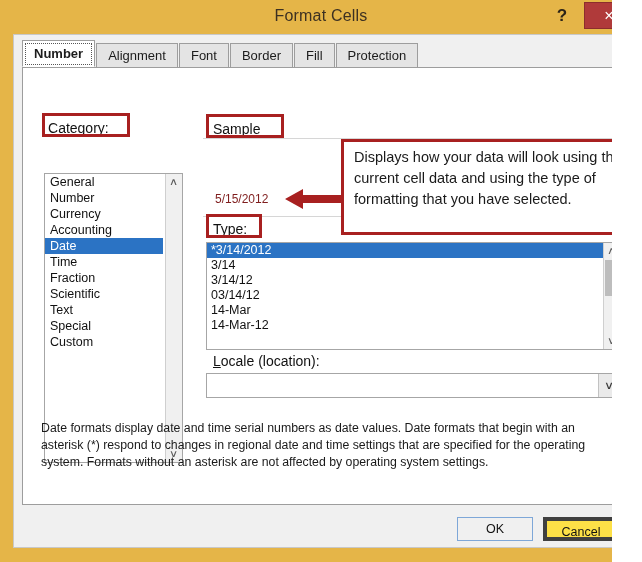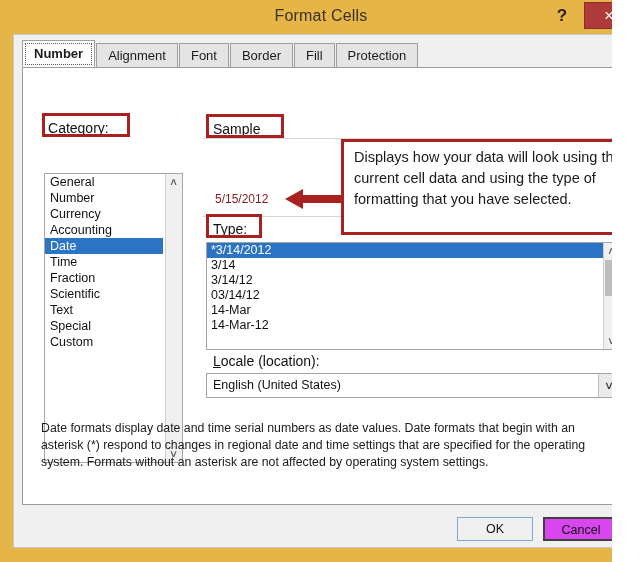--- a/index.html
+++ b/index.html
@@ -323,22 +323,22 @@
     width: 564px;
     font-size: 12.3px;
     line-height: 17px;
     color: #1a1a1a;
   }
 
   
   .btn {
     position: absolute;
     width: 76px; height: 24px;
-    background: #d946ef;
-    border: 2px solid #404040;
+    background: #fde047;
+    border: 4px solid #404040;
     box-sizing: border-box;
     font-size: 12.5px;
     color: #111;
     text-align: center;
     line-height: 22px;
     cursor: pointer;
   }
   .btn.primary {
     border: 1px solid #7ea7d8;
     background: #f0f0f0;
@@ -434,21 +434,20 @@
             <div class="arrow up"><span class="chev">∧</span></div>
             <div class="thumb" style="top:17px; height:36px;"></div>
             <div class="arrow down"><span class="chev">∨</span></div>
           </div>
         </div>
 
         <div class="field-label" style="left:190px; top:285px;">
           <u>L</u><span>ocale (location):</span>
         </div>
         <div class="locale-combo">
-          <div class="locale-value">English (United States)</div>
           <div class="locale-arrow"><span class="chev">∨</span></div>
         </div>
 
         <div class="description">Date formats display date and time serial numbers as date values.  Date formats that begin with an asterisk (*) respond to changes in regional date and time settings that are specified for the operating system. Formats without an asterisk are not affected by operating system settings.</div>
 
       </div>
 
       <div class="btn primary btn-ok">OK</div>
       <div class="btn btn-cancel">Cancel</div>
 

